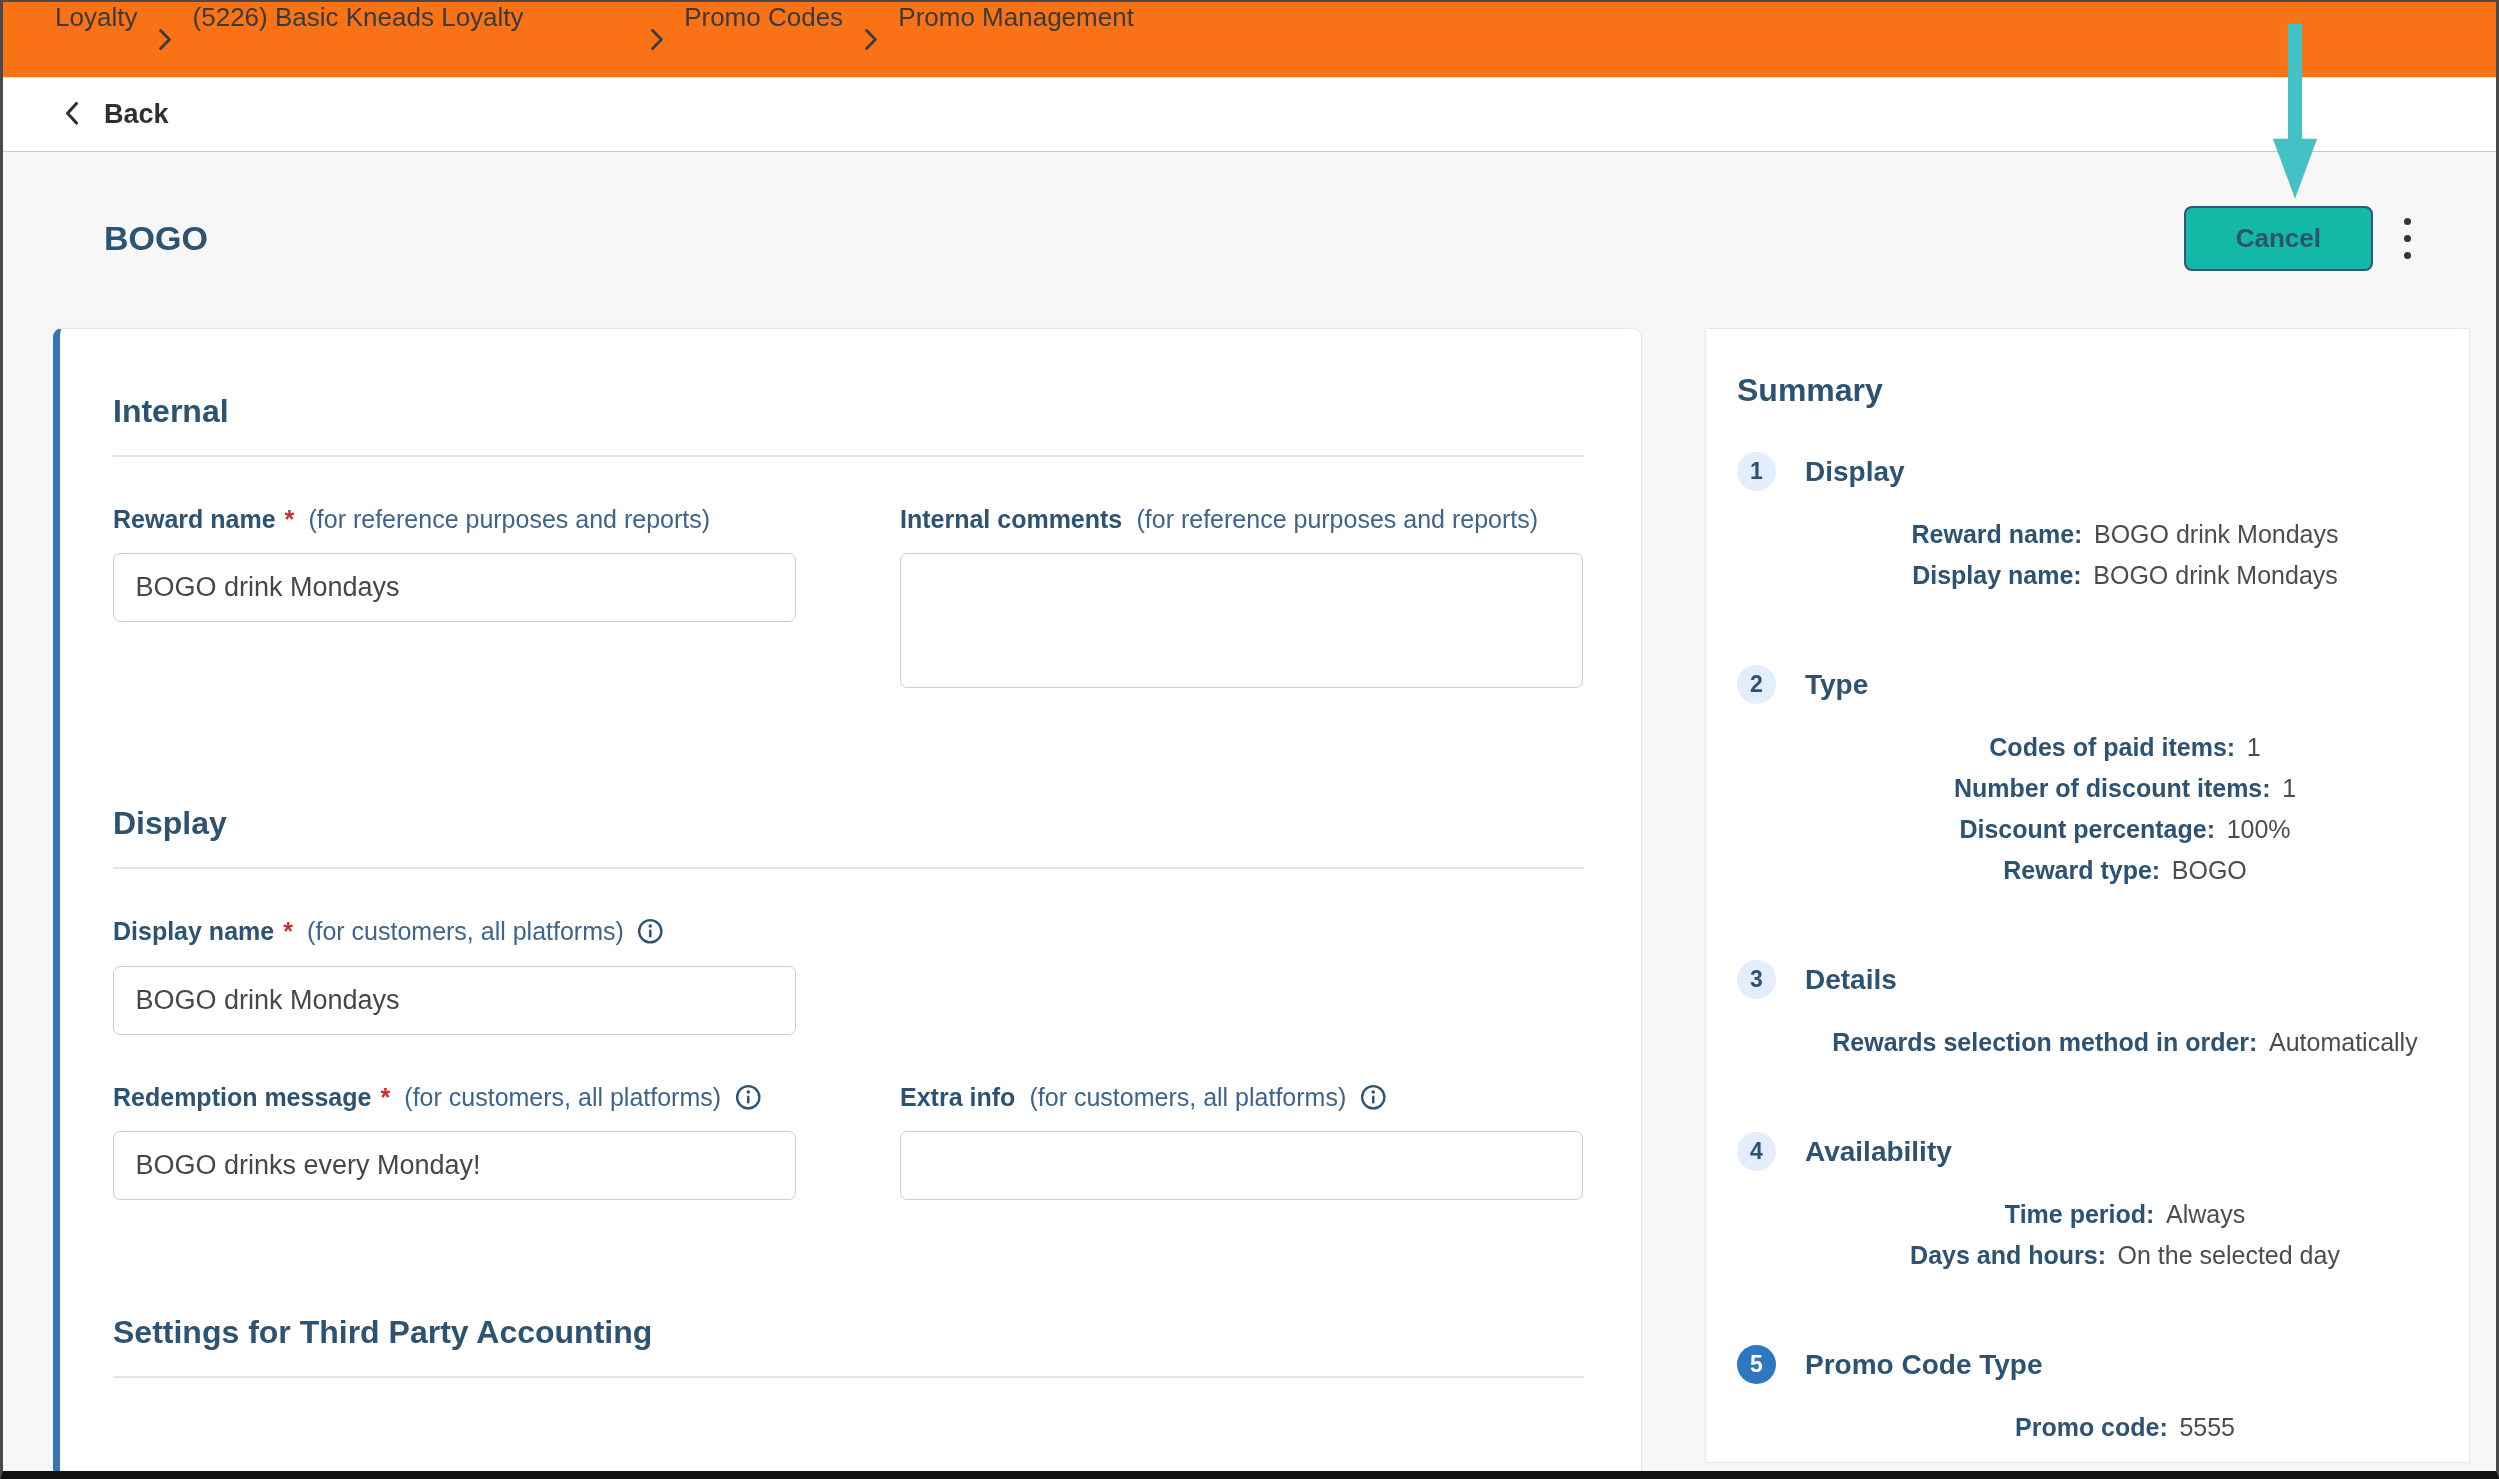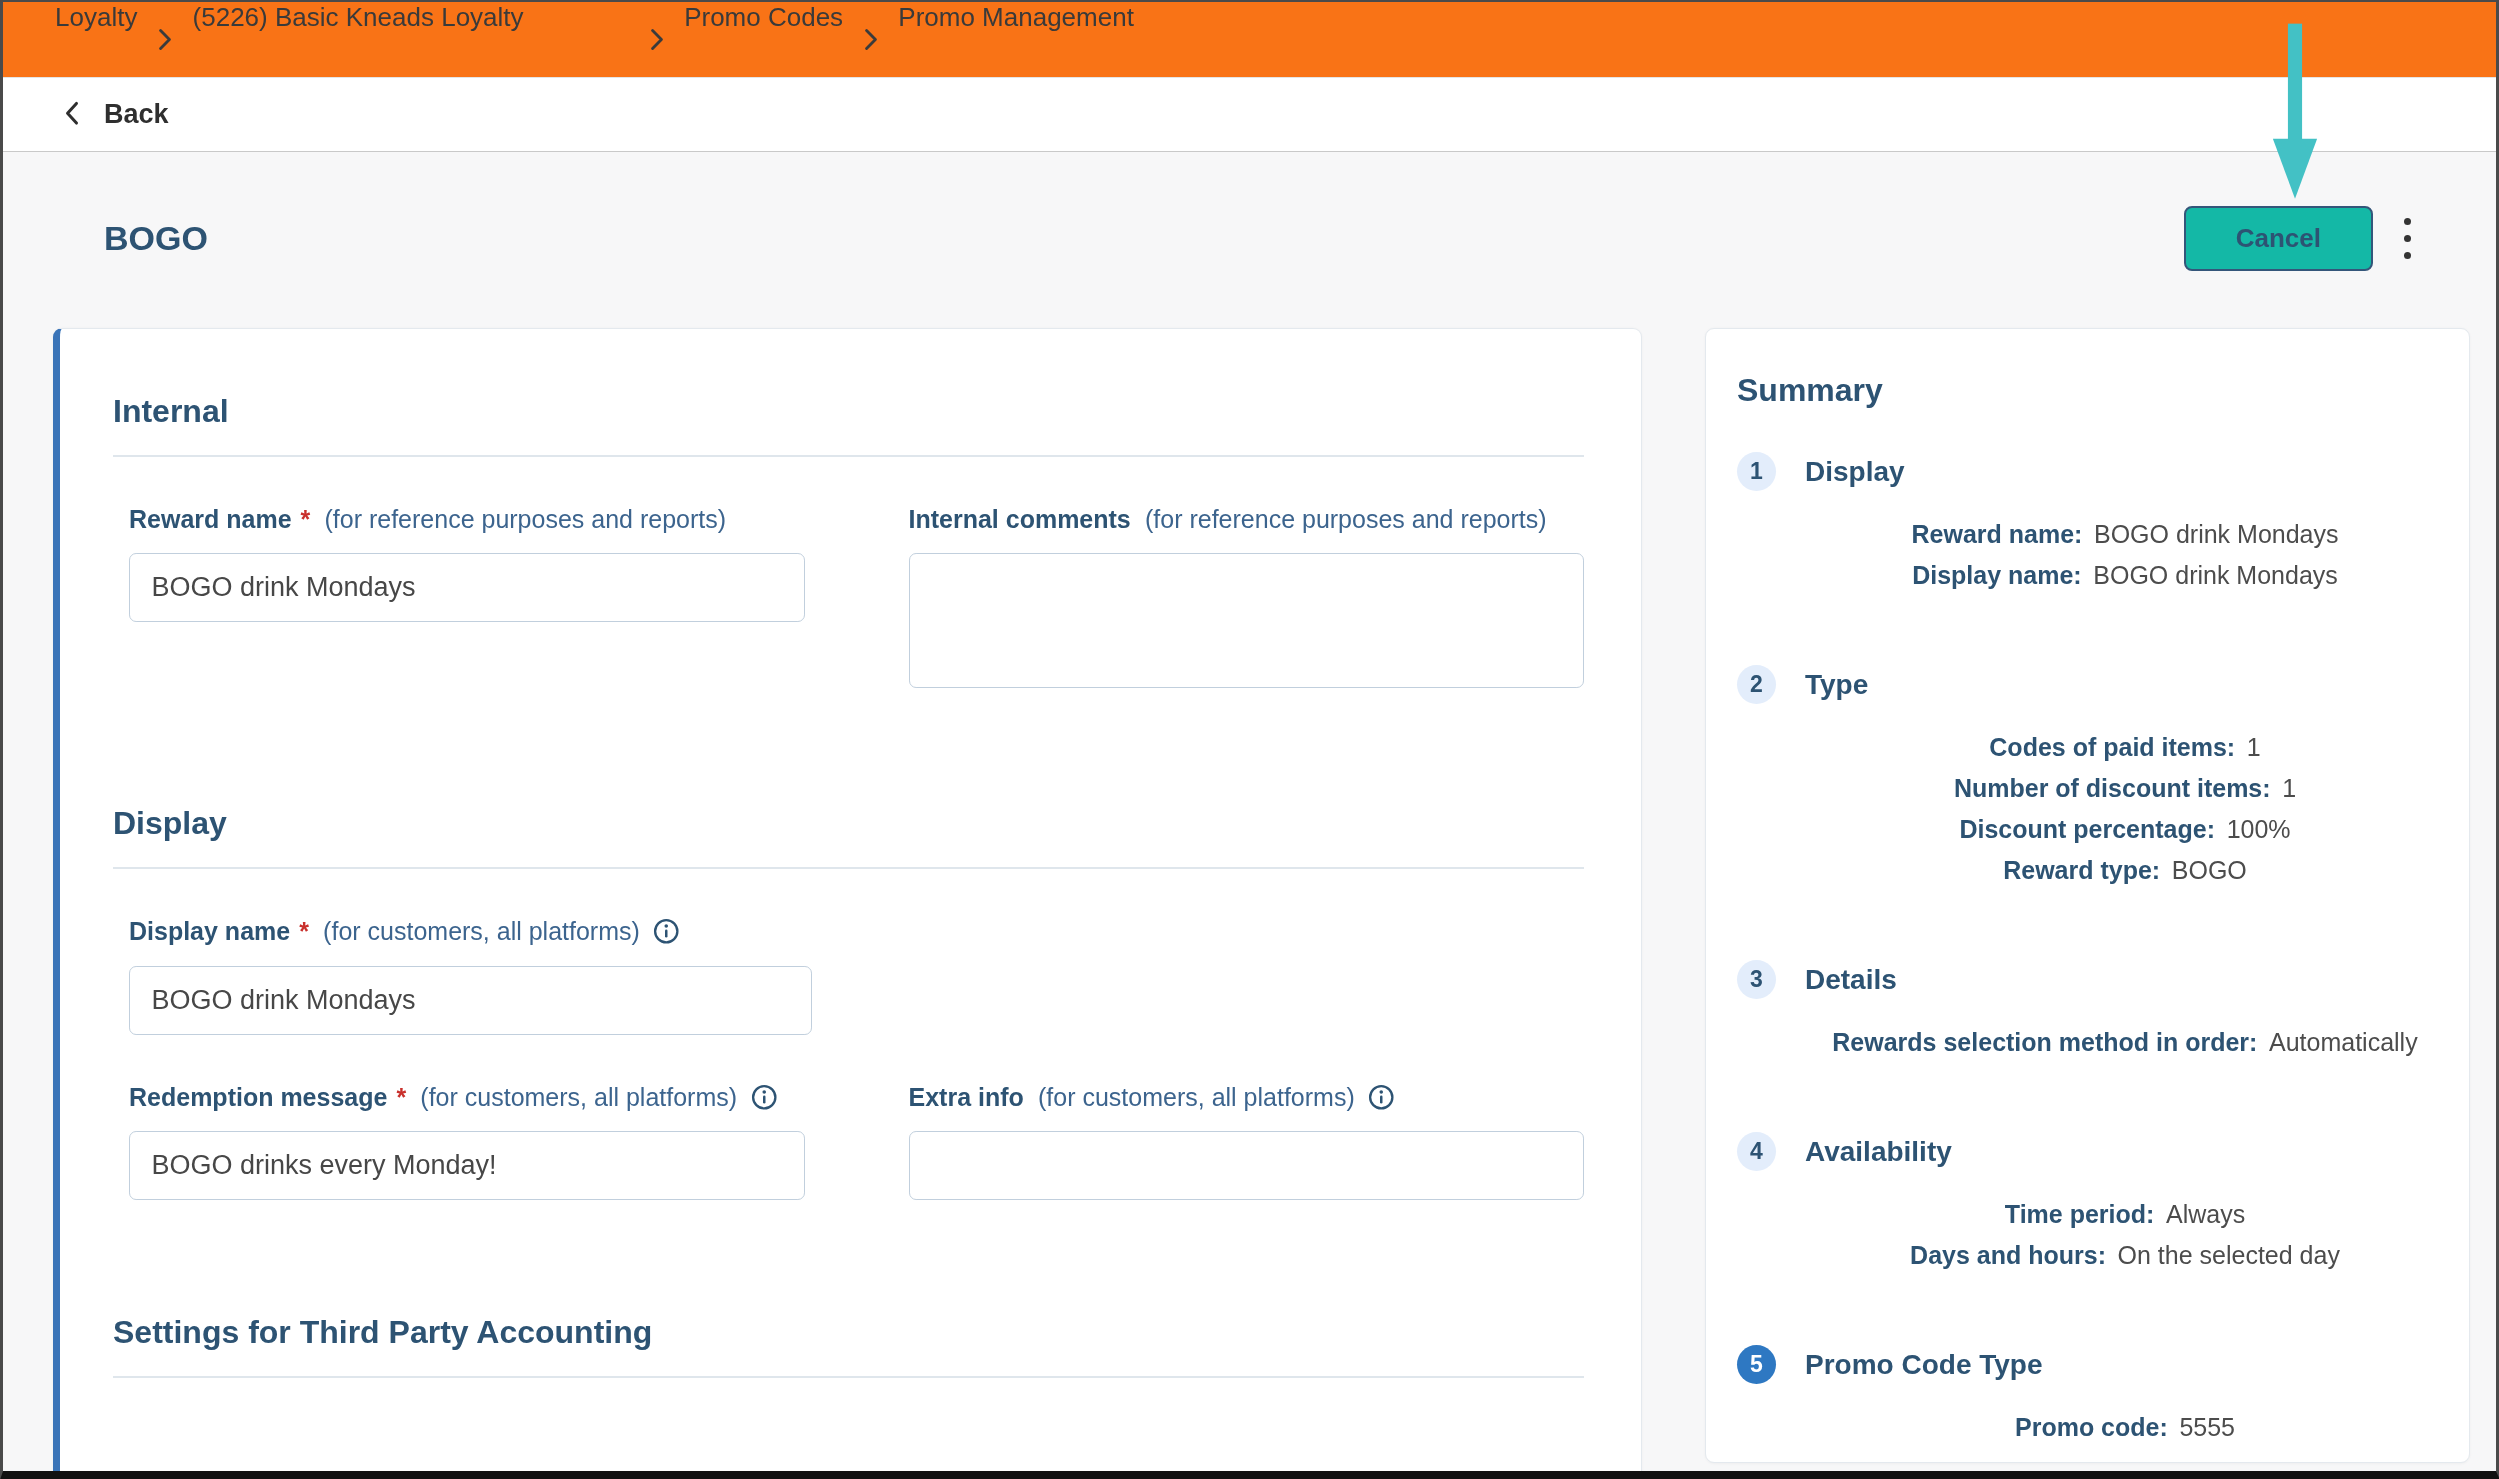--- a/index.html
+++ b/index.html
@@ -49,37 +49,37 @@
   .main-card { width:1589px; height:1175px; background:#ffffff;
     border:0.9px solid #e4e9ee; border-left:7.1px solid #3a74b8;
     border-radius:9px 9px 0 0; margin-right:63px;
     padding:0 57px 0 53px; box-shadow:0 0.9px 2.7px rgba(0,0,0,0.04); }
 
   .section-heading { font-size:32px; font-weight:700; color:#2d5373; }
   .mt-first { margin-top:64px; }
   .mt-section { margin-top:114px; }
   .divider { height:1.8px; background:#dfe6ec; margin-top:25px; }
 
-  .field-row { display:flex; gap:104px; margin-top:48px;margin-left:16px; }
+  .field-row { display:flex; gap:104px; margin-top:48px; }
   .field { width:683px; }
   .field-label { display:flex; align-items:center; margin-bottom:19.6px; }
   .lbl { font-size:25px; font-weight:700; color:#2d5373; }
   .req { font-size:25px; font-weight:700; color:#c9302c; margin-left:9px; }
   .hint { font-size:25px; font-weight:400; color:#3c648e; margin-left:14.2px; }
   .info-ic { margin-left:12.5px; display:flex; align-items:center; cursor:pointer; }
 
   input.text, textarea.text { width:100%; border:1.8px solid #c1cfdd;
     border-radius:7.1px; font-size:27px; color:#474747; background:#fff;
     font-family:"Liberation Sans", sans-serif; padding:0 21.4px; outline:none; }
   input.text { height:69px; }
   textarea.text { height:135px; padding:16px 21.4px; resize:none; }
 
   
   .summary-card { width:765px; height:1135px; background:#ffffff;
-    border:0.9px solid #e4e9ee; border-radius:9px;
+    border:0.9px solid #e4e9ee; border-radius:0;
     padding:43px 36px 0 31px; box-shadow:0 0.9px 2.7px rgba(0,0,0,0.04); }
   .summary-title { font-size:32px; font-weight:600; color:#2d5373; }
 
   .sum-item { margin-top:69px; }
   .sum-item.first { margin-top:43px; }
   .sum-head { display:flex; align-items:center; }
   .badge { width:39px; height:39px; border-radius:50%; background:#e3edfb;
     color:#2d5373; font-size:23px; font-weight:600; display:flex;
     align-items:center; justify-content:center; flex:0 0 39px; }
   .badge.filled { background:#2e78c2; color:#ffffff; }

